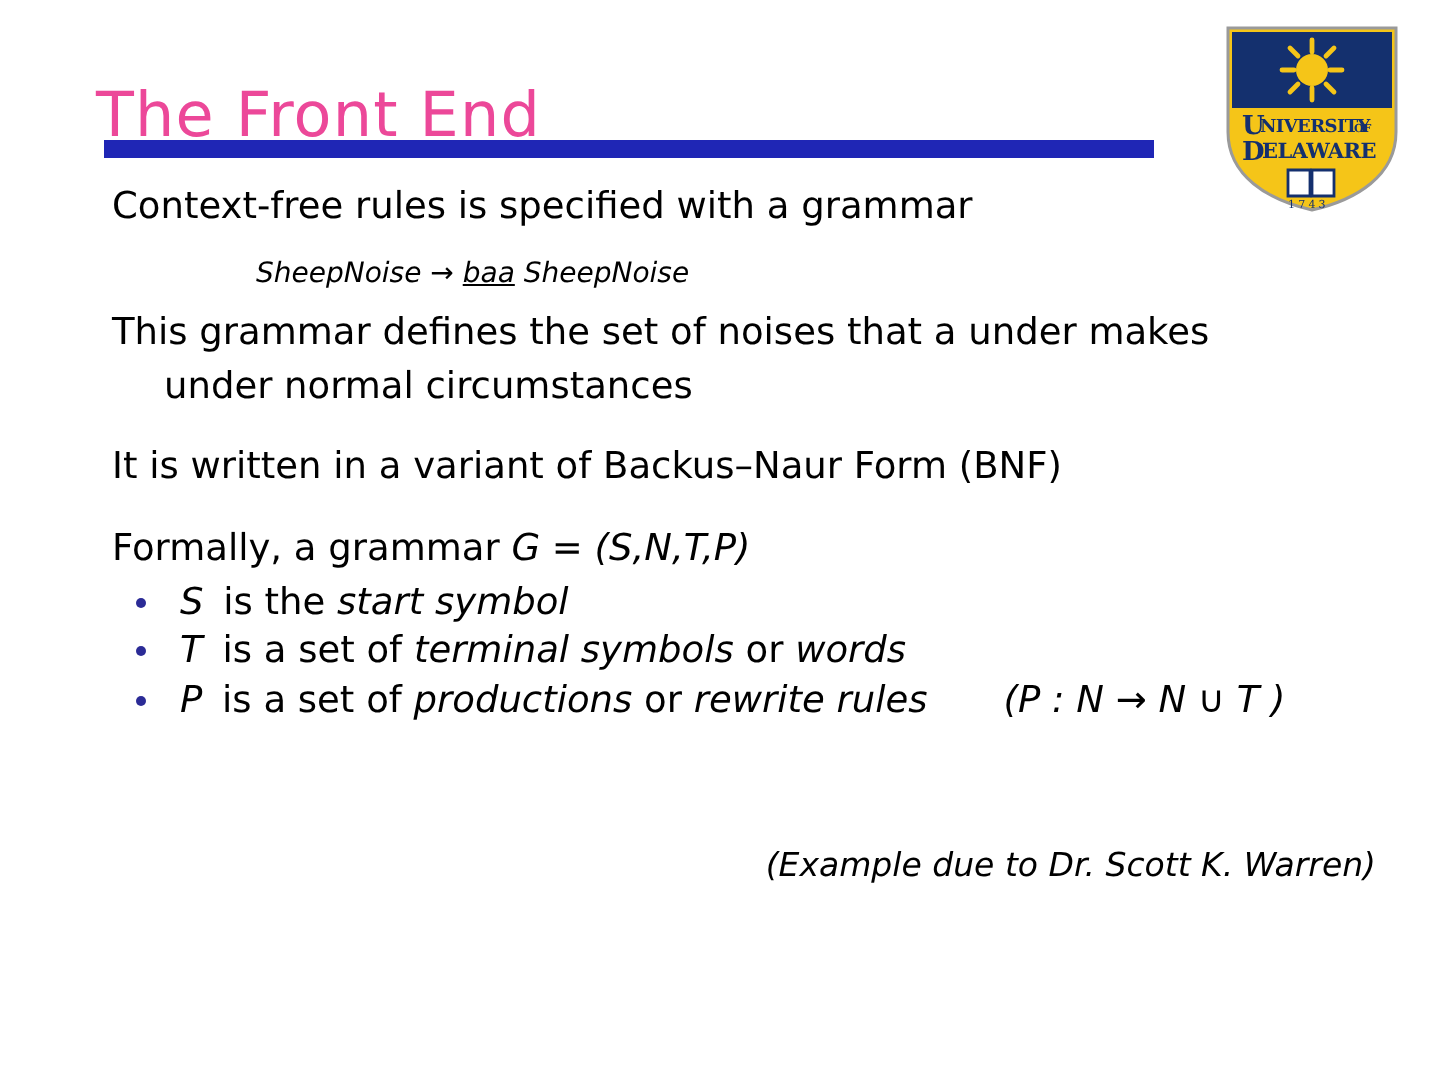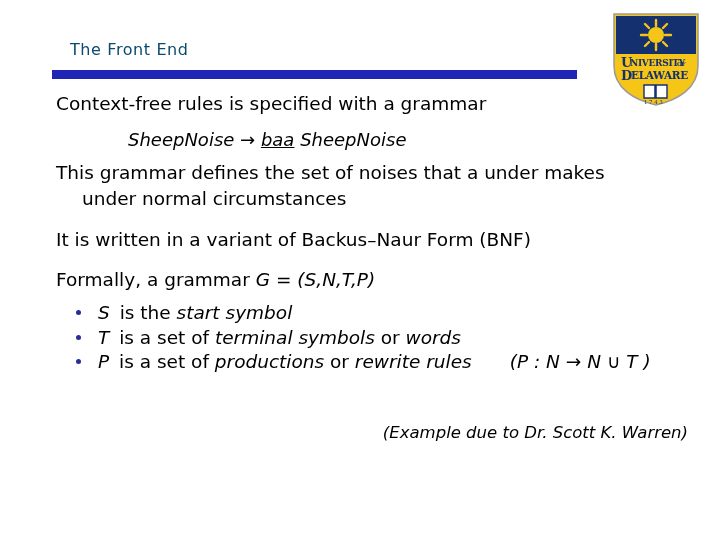--- a/index.html
+++ b/index.html
@@ -14,25 +14,25 @@
     position: relative;
     width: 720px;
     height: 540px;
     background: #ffffff;
     overflow: hidden;
   }
 
   
   .title {
     position: absolute;
-    left: 70px;
+    left: 48px;
     top: 40px;
     font-family: "DejaVu Sans", sans-serif;
-    font-size: 16px;
-    color: #0c4a6e;
+    font-size: 31px;
+    color: #ec4899;
     letter-spacing: 0.6px;
     white-space: nowrap;
   }
   .title-rule {
     position: absolute;
     left: 52px;
     top: 70px;
     width: 525px;
     height: 9px;
     background: #1f26b5;
@@ -63,31 +63,31 @@
     margin: 0;
   }
   .para {
     margin: 0 0 2px 0;
   }
   .gap-sm { height: 9px; }
   .gap-md { height: 14px; }
 
   .rule-line {
     font-style: italic;
-    font-size: 18px;
+    font-size: 14px;
     white-space: nowrap;
   }
   .rule-1 { padding-left: 72px; }
   .rule-2 { padding-left: 228px; }
   .u { text-decoration: underline; }
   .arrow { font-style: normal; }
 
   
   .bullets {
-    margin: 8px;
+    margin: 0;
     padding: 0;
     list-style: none;
   }
   .bullet {
     position: relative;
     padding-left: 34px;
     white-space: nowrap;
     margin: 0;
   }
   .bullet .dot {

